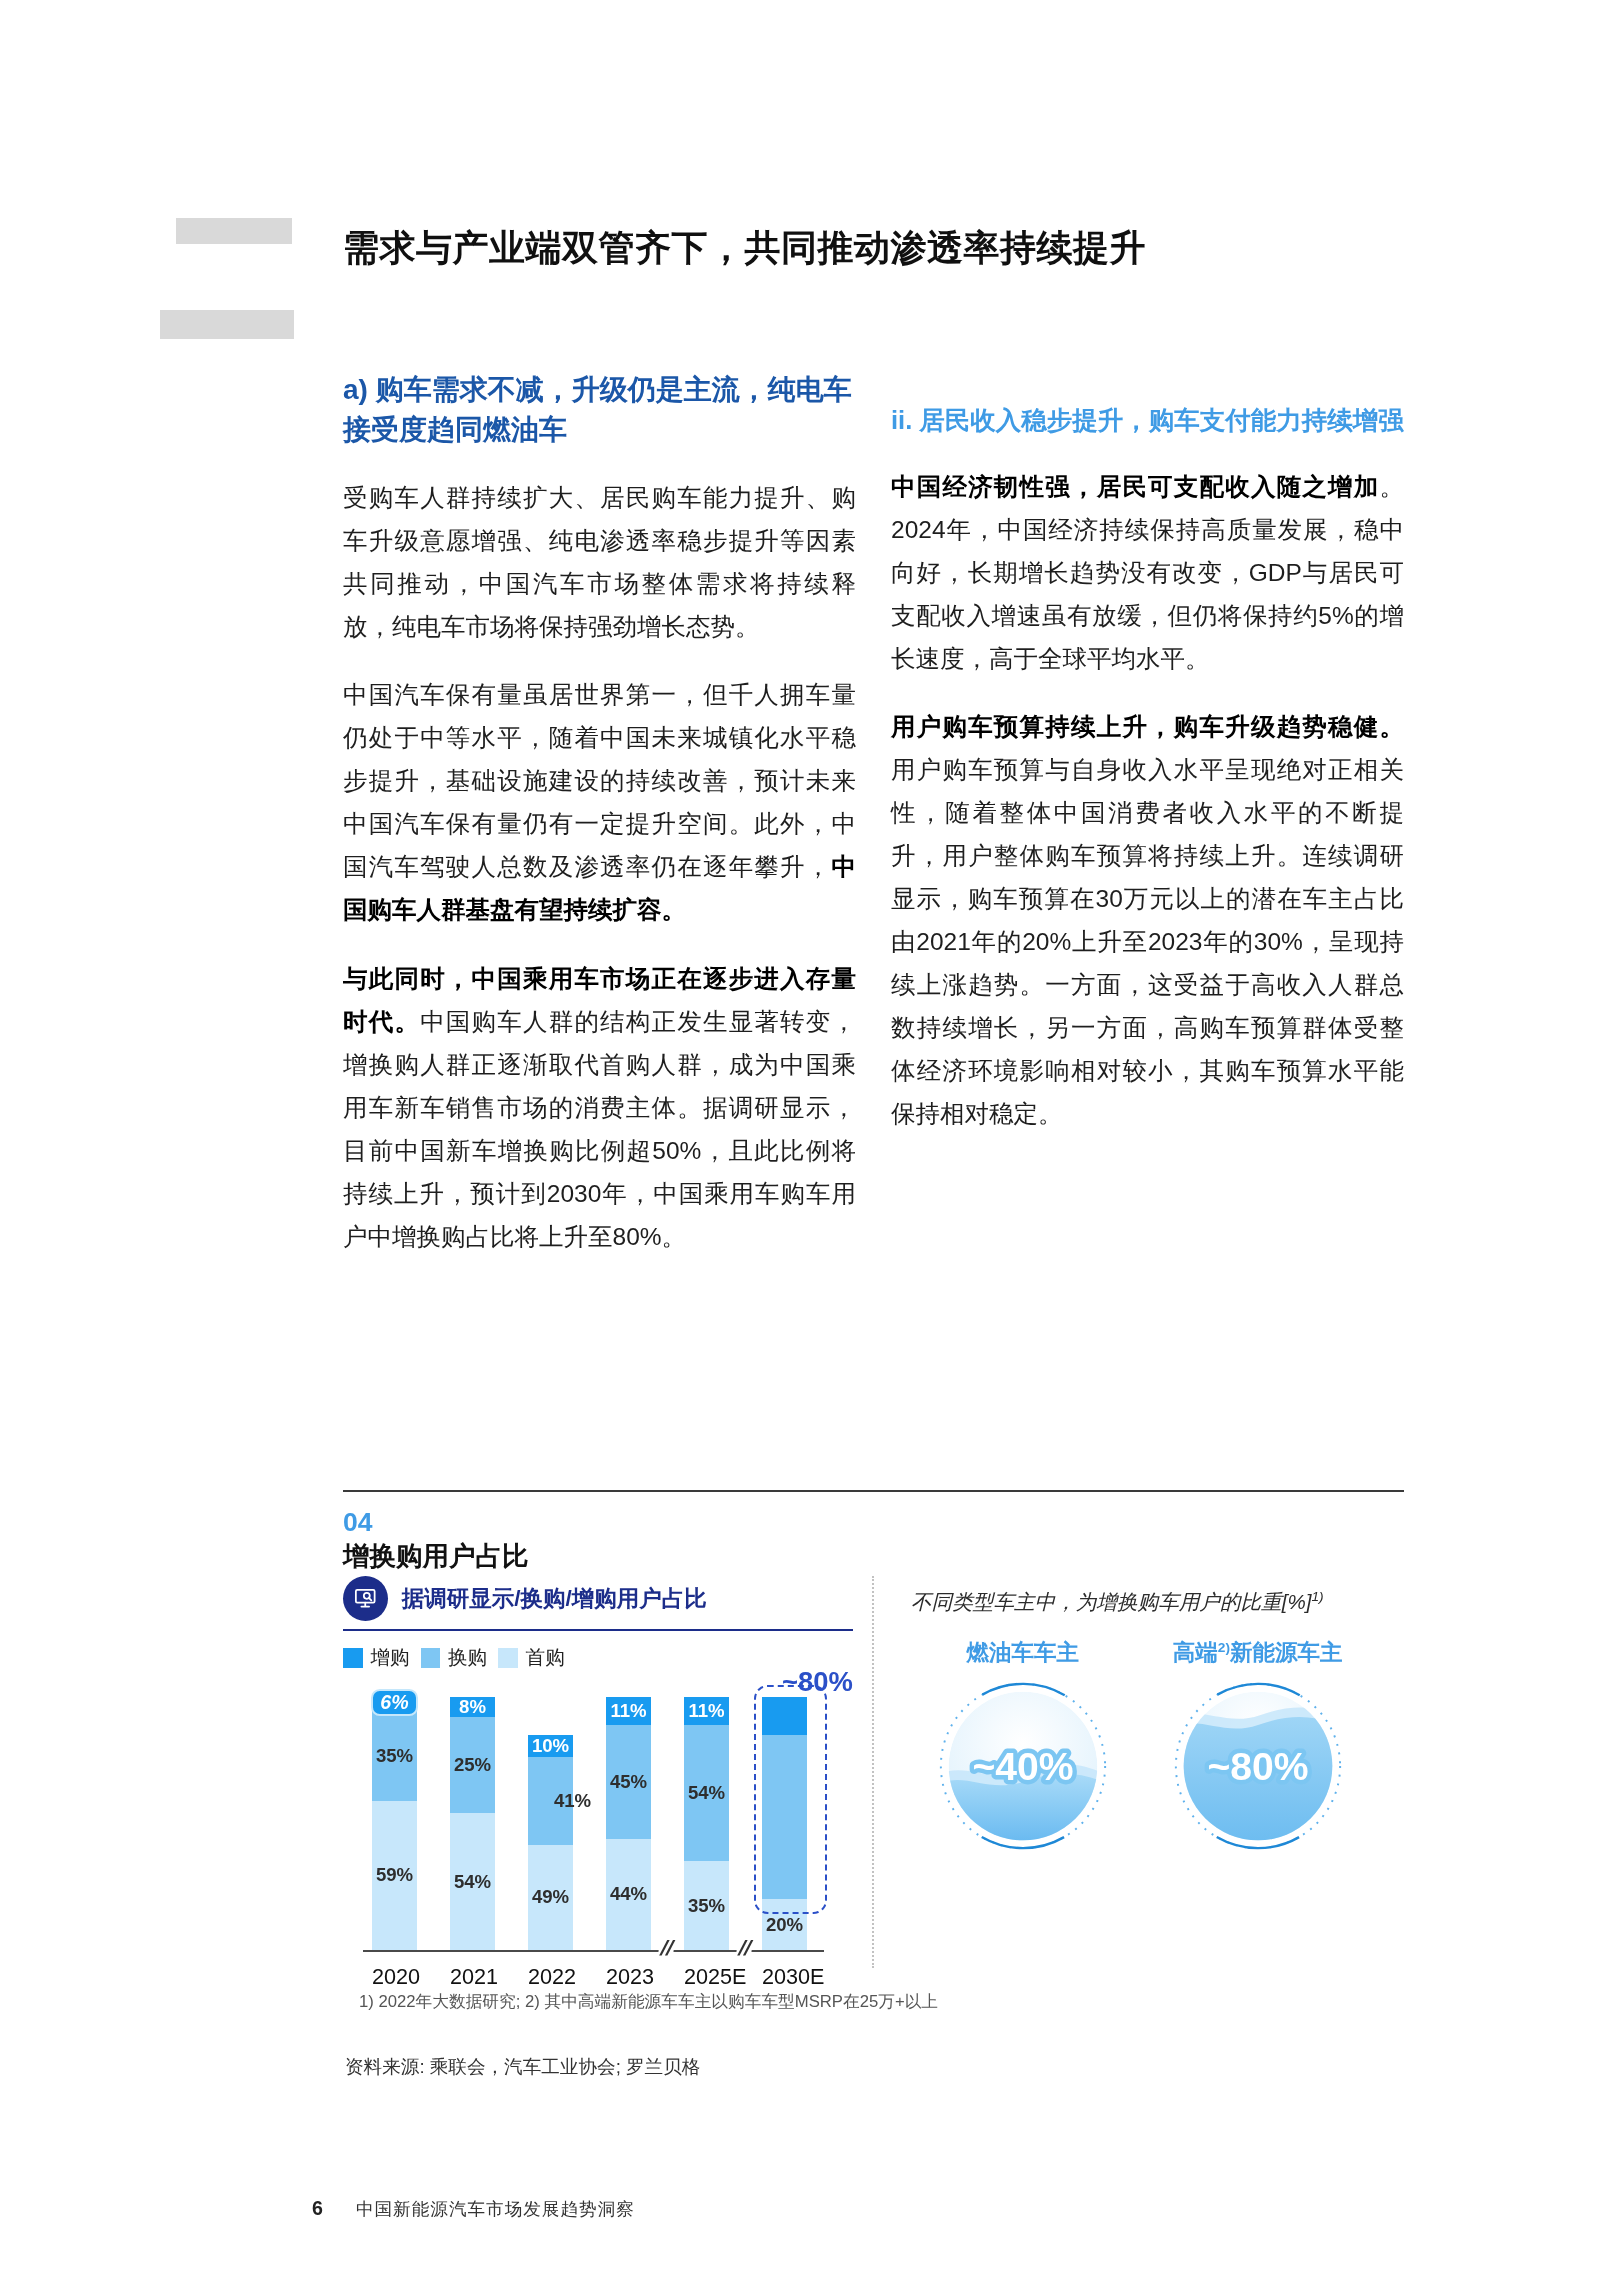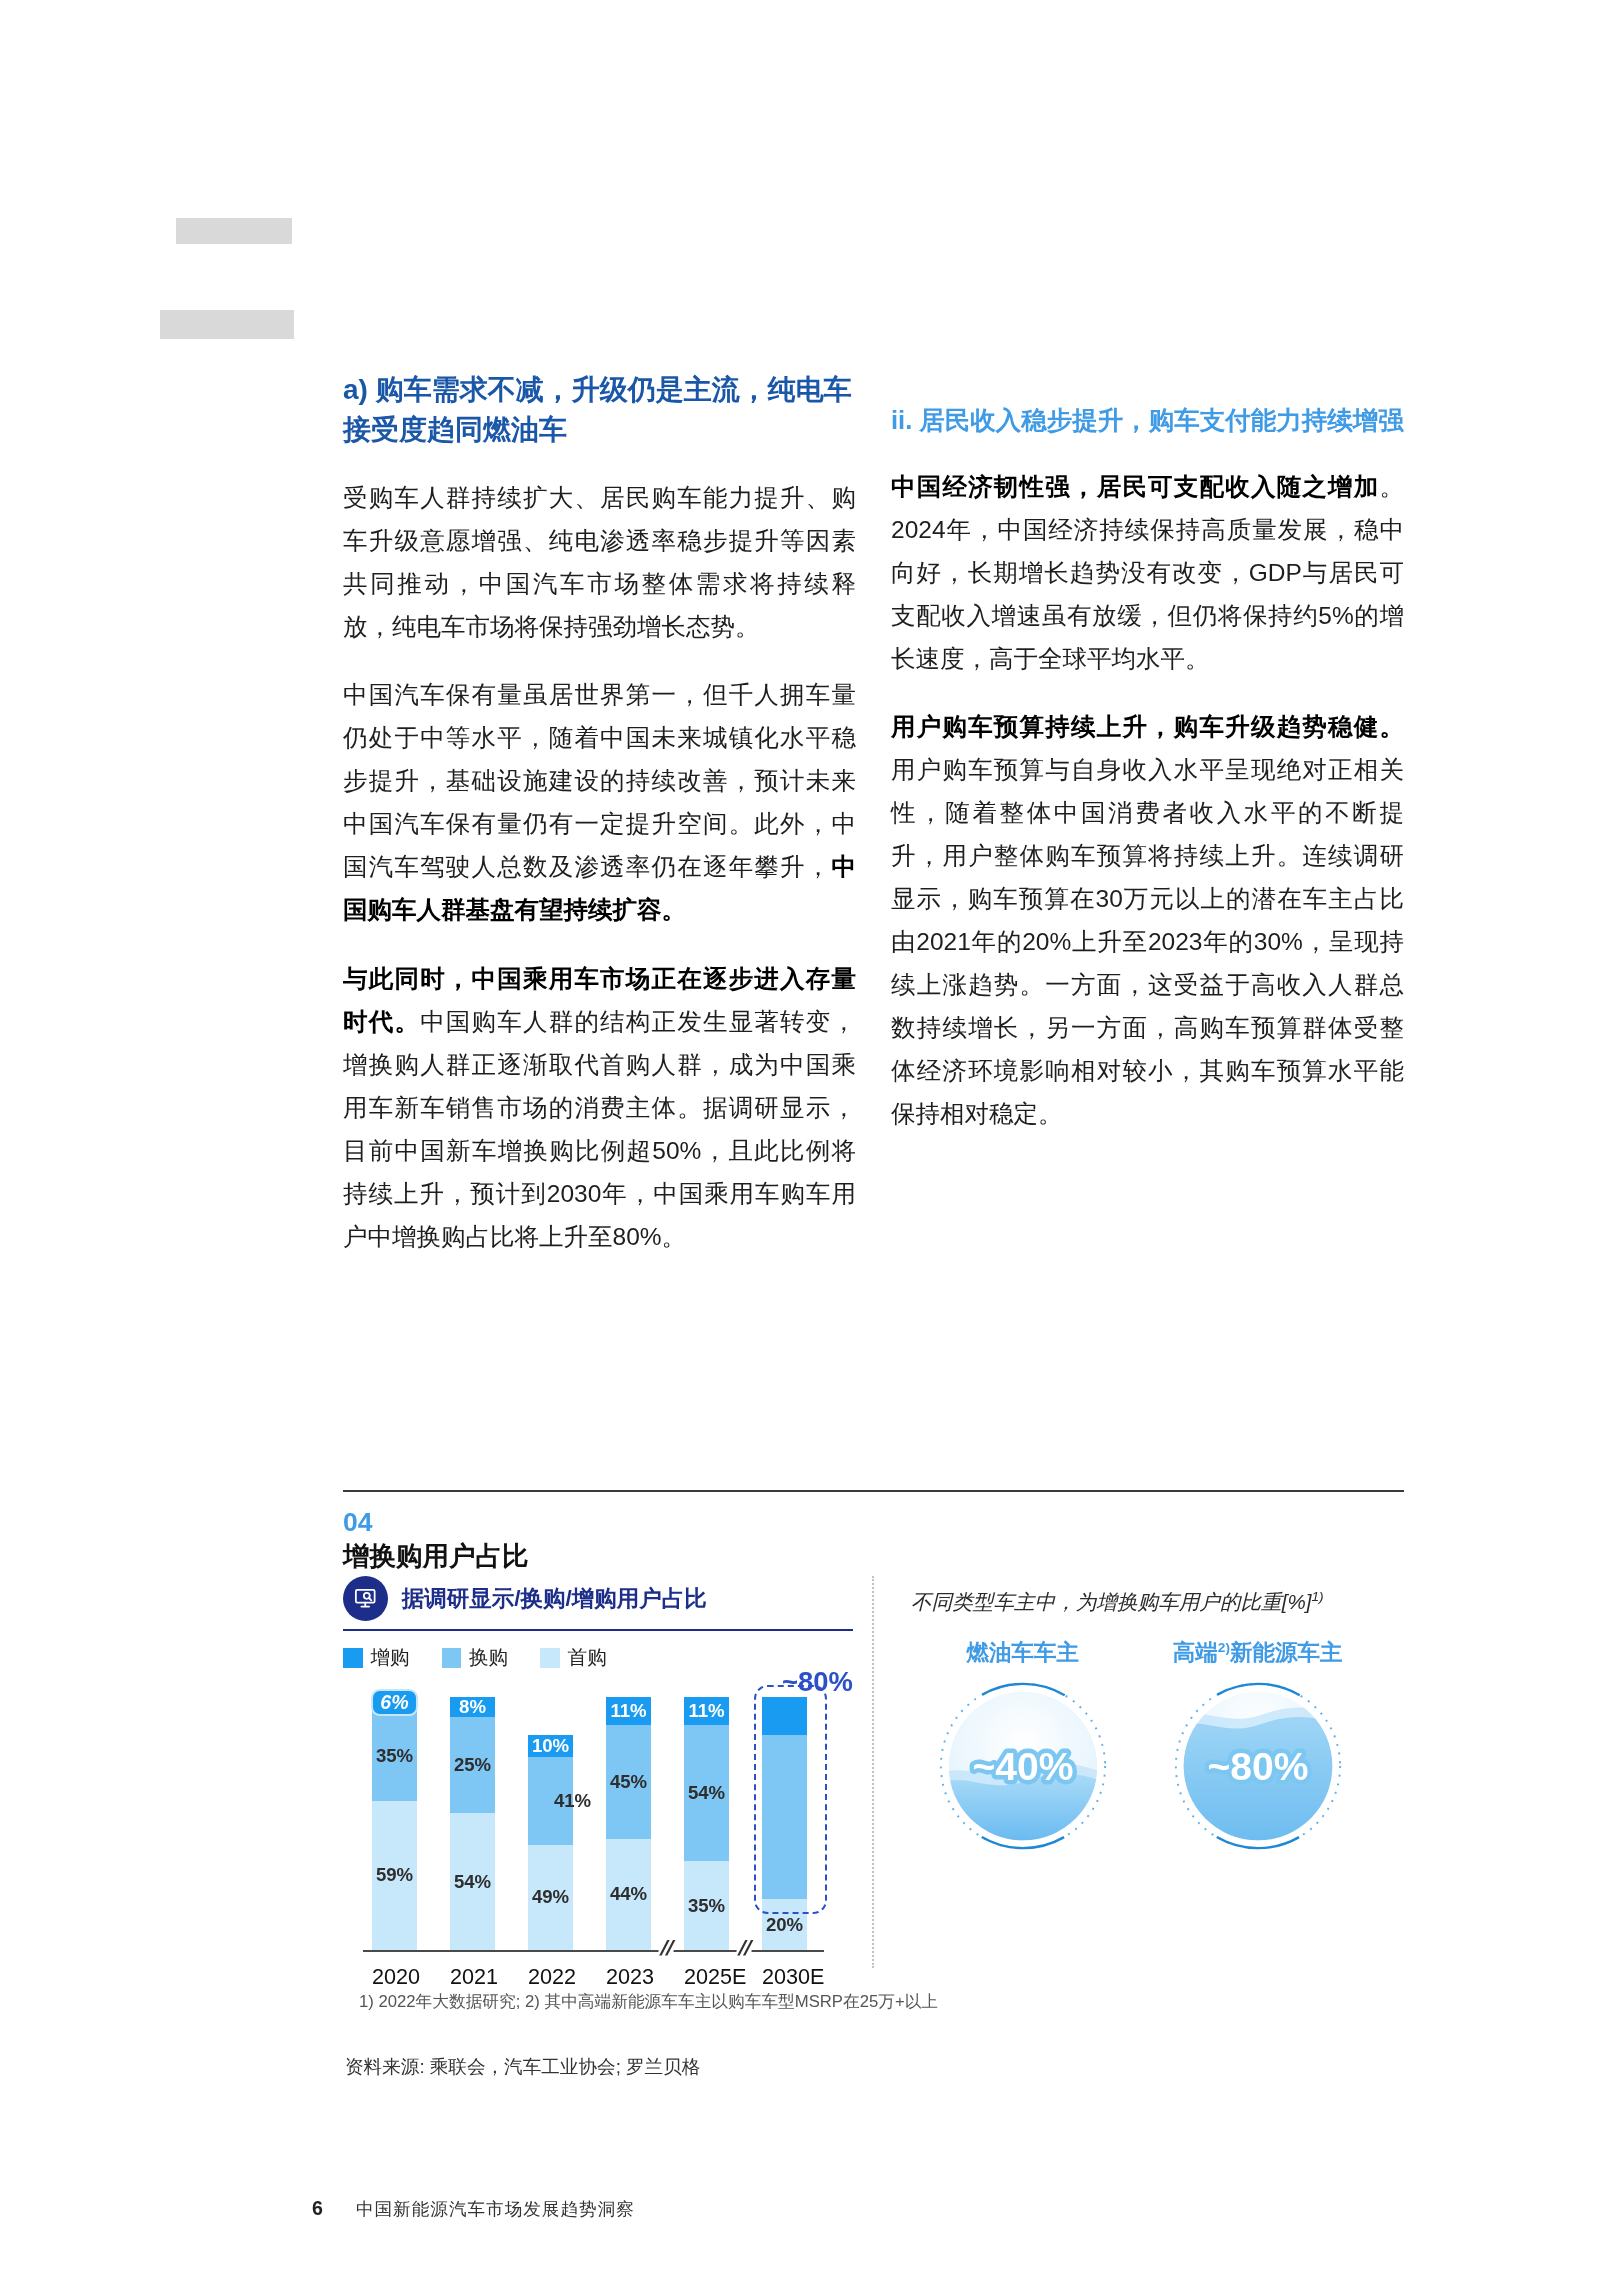--- a/index.html
+++ b/index.html
@@ -28,21 +28,21 @@
   .panel-sep{position:absolute;left:529px;top:0;height:392px;border-left:2px dotted #c2c2c2;}
   .panel{position:absolute;top:0;}
   #panel-bars{left:0;width:510px;}
   #panel-gauges{left:568px;width:492px;}
   .panel-header{display:flex;align-items:center;gap:13.7px;padding-bottom:7.8px;
                 border-bottom:2.9px solid #1c2d8a;}
   .panel-icon{width:45px;height:45px;border-radius:50%;background:#1c2d8a;flex:0 0 auto;
               display:flex;align-items:center;justify-content:center;}
   .panel-title{font-size:22.5px;font-weight:800;color:#1c2d8a;}
   
-  .legend{display:flex;gap:32px;margin:13.7px 0 5.9px 0;align-items:flex-start;}
+  .legend{display:flex;gap:11px;margin:13.7px 0 5.9px 0;align-items:flex-start;}
   .legend-item{display:flex;align-items:center;gap:7.8px;font-size:19.6px;color:#222;}
   .swatch{width:19.6px;height:19.6px;display:inline-block;}
   .c-add{background:#189bf0;} .c-rep{background:#7ec6f3;} .c-first{background:#c7e7fb;}
   
   .chart-area{position:relative;margin-top:25.5px;height:304px;}
   .bars-row{display:flex;gap:33px;padding-left:29px;height:253px;align-items:flex-end;}
   .bar{width:45px;height:100%;display:flex;flex-direction:column;}
   .seg{display:flex;align-items:center;justify-content:center;overflow:visible;}
   .seg-add{background:#189bf0;} .seg-rep{background:#7ec6f3;} .seg-first{background:#c7e7fb;}
   .blabel{font-size:18.6px;font-weight:700;color:#2e2e2e;white-space:nowrap;}
@@ -74,20 +74,21 @@
   .footer-title{font-size:17.6px;color:#333;letter-spacing:1px;}
 </style>
 </head>
 <body>
 
 <div class="page">
 
   <div class="decor-bar" id="bar1"></div>
   <div class="decor-bar" id="bar2"></div>
 
+  <h1 class="page-title">需求与产业端双管齐下，共同推动渗透率持续提升</h1>
 
   <div class="cols">
     <div class="col">
       <h2 class="h-a">a) 购车需求不减，升级仍是主流，纯电车接受度趋同燃油车</h2>
       <p class="para">受购车人群持续扩大、居民购车能力提升、购车升级意愿增强、纯电渗透率稳步提升等因素共同推动，中国汽车市场整体需求将持续释放，纯电车市场将保持强劲增长态势。</p>
       <p class="para"><span>中国汽车保有量虽居世界第一，但千人拥车量仍处于中等水平，随着中国未来城镇化水平稳步提升，基础设施建设的持续改善，预计未来中国汽车保有量仍有一定提升空间。此外，中国汽车驾驶人总数及渗透率仍在逐年攀升，</span><b>中国购车人群基盘有望持续扩容。</b></p>
       <p class="para"><b>与此同时，中国乘用车市场正在逐步进入存量时代。</b><span>中国购车人群的结构正发生显著转变，增换购人群正逐渐取代首购人群，成为中国乘用车新车销售市场的消费主体。据调研显示，目前中国新车增换购比例超50%，且此比例将持续上升，预计到2030年，中国乘用车购车用户中增换购占比将上升至80%。</span></p>
     </div>
     <div class="col">
       <h3 class="subhead">ii. 居民收入稳步提升，购车支付能力持续增强</h3>

